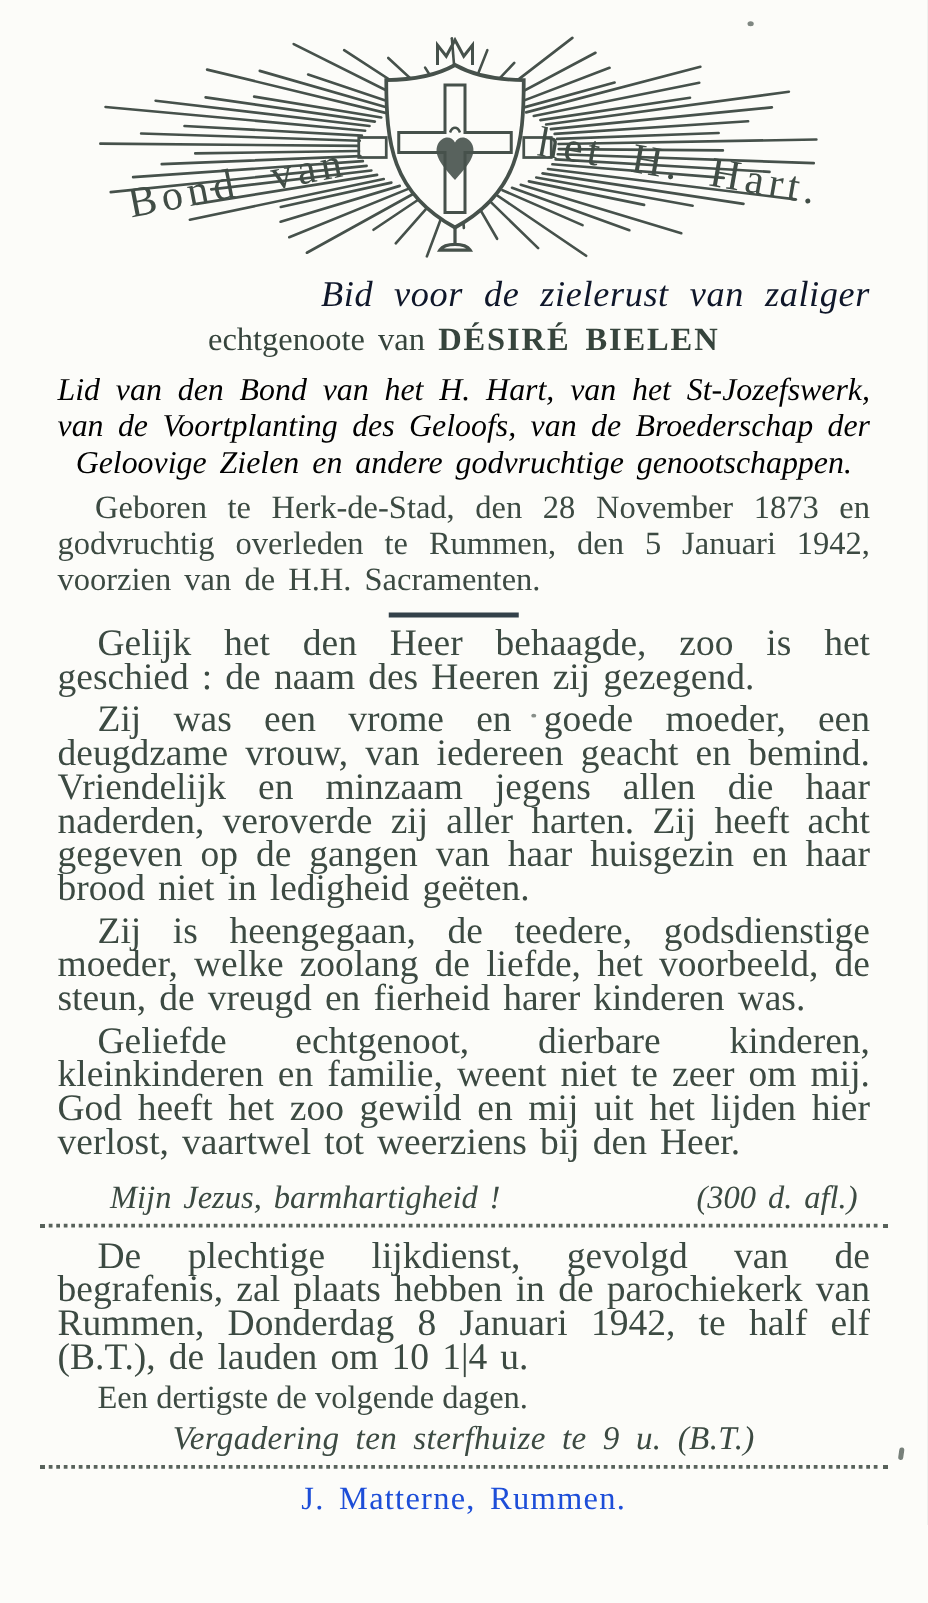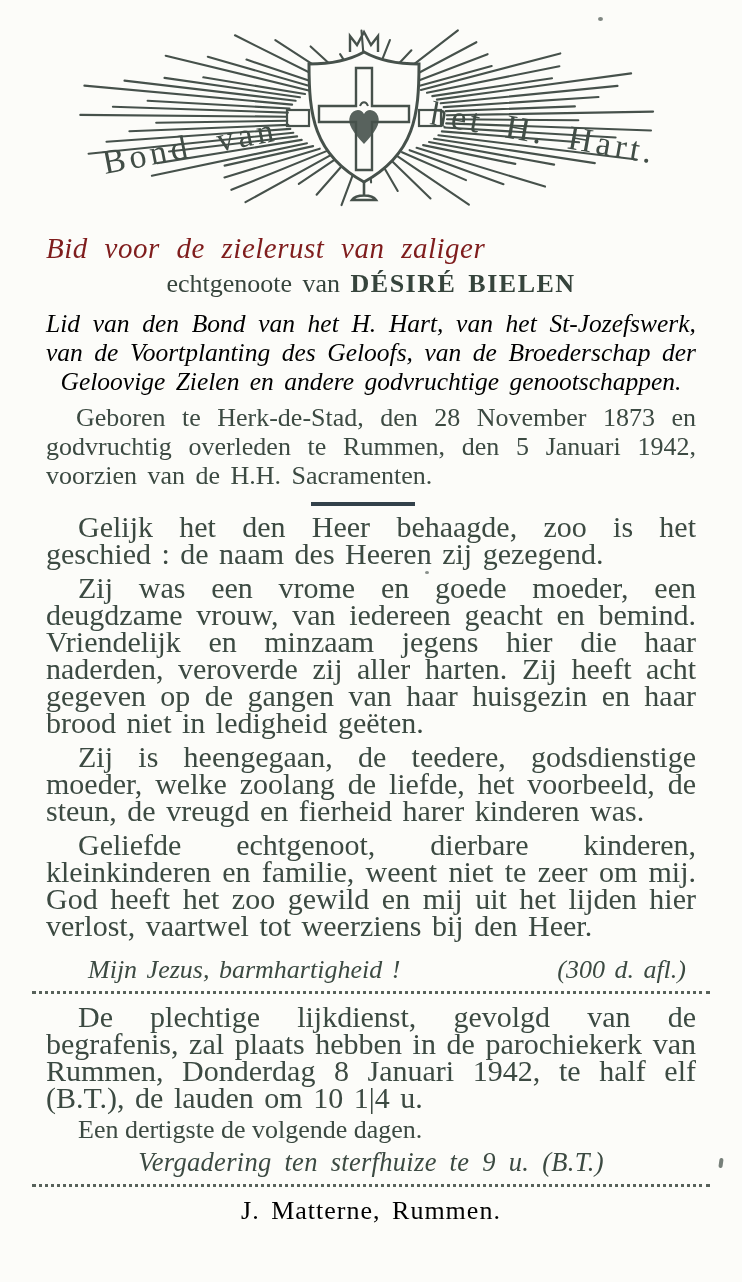--- a/index.html
+++ b/index.html
@@ -13,23 +13,23 @@
     color:#3c4a42;
     box-sizing:border-box;
     padding:0 46px;
   }
   
   .emblem{width:648px;height:190px;margin:22px auto 0;display:block;}
   .emblem svg{display:block;width:100%;height:100%;}
   .emblem-word{font-family:"Liberation Serif","DejaVu Serif",serif;fill:#414d46;}
   
   .intro{
-    margin-top:20px;text-align:left;
+    margin-top:8px;text-align:right;
     font-style:italic;font-size:29px;line-height:32px;
-    word-spacing:9px;letter-spacing:.5px;color:#7f1d1d;
+    word-spacing:9px;letter-spacing:.5px;color:#0f172a;
   }
   .name{
     margin:6px 0 0;text-align:center;
     font-size:43px;line-height:50px;font-weight:700;
     letter-spacing:2px;word-spacing:6px;color:#2e3b3c;
   }
   .spouse{
     margin-top:4px;text-align:center;
     font-size:26px;line-height:32px;word-spacing:4px;color:#36443c;
   }
@@ -63,21 +63,21 @@
   }
   
   .funeral{margin-top:9px;}
   .thirtieth{margin:4px 0 0;font-size:26px;line-height:29px;text-indent:32px;}
   .gathering{
     margin:3px 0 0;text-align:center;font-style:italic;
     font-size:26.5px;line-height:30px;word-spacing:6px;letter-spacing:.3px;
   }
   .printer{
     margin:9px 0 0;text-align:center;
-    font-size:26px;line-height:30px;word-spacing:4px;letter-spacing:1px;color:#000000;
+    font-size:26px;line-height:30px;word-spacing:4px;letter-spacing:1px;color:#1d4ed8;
   }
   
   .speck{position:absolute;background:#55605a;border-radius:50%;}
   .speck-a{width:5px;height:4px;left:598px;top:17px;opacity:.75;}
   .speck-b{width:4px;height:3px;left:425px;top:571px;opacity:.7;}
   .speck-c{width:4px;height:10px;left:719px;top:1158px;border-radius:2px;transform:rotate(8deg);opacity:.8;}
 </style>
 </head>
 <body>
 
@@ -173,21 +173,21 @@
     <span>echtgenoote van</span>
     <span class="spouse-name">DÉSIRÉ BIELEN</span>
   </div>
 
   <p class="membership">Lid van den Bond van het H. Hart, van het St-Jozefswerk, van de Voortplanting des Geloofs, van de Broederschap der Geloovige Zielen en andere godvruchtige genootschappen.</p>
   <p class="lifedates">Geboren te Herk-de-Stad, den 28 November 1873 en godvruchtig overleden te Rummen, den 5 Januari 1942, voorzien van de H.H. Sacramenten.</p>
 
   <div class="short-rule"></div>
 
   <p class="para">Gelijk het den Heer behaagde, zoo is het geschied : de naam des Heeren zij gezegend.</p>
-  <p class="para">Zij was een vrome en goede moeder, een deugdzame vrouw, van iedereen geacht en bemind. Vriendelijk en minzaam jegens hier die haar naderden, veroverde zij aller harten. Zij heeft acht gegeven op de gangen van haar huisgezin en haar brood niet in ledigheid geëten.</p>
+  <p class="para">Zij was een vrome en goede moeder, een deugdzame vrouw, van iedereen geacht en bemind. Vriendelijk en minzaam jegens allen die haar naderden, veroverde zij aller harten. Zij heeft acht gegeven op de gangen van haar huisgezin en haar brood niet in ledigheid geëten.</p>
   <p class="para">Zij is heengegaan, de teedere, godsdienstige moeder, welke zoolang de liefde, het voorbeeld, de steun, de vreugd en fierheid harer kinderen was.</p>
   <p class="para">Geliefde echtgenoot, dierbare kinderen, kleinkinderen en familie, weent niet te zeer om mij. God heeft het zoo gewild en mij uit het lijden hier verlost, vaartwel tot weerziens bij den Heer.</p>
 
   <div class="prayer-row">
     <span>Mijn Jezus, barmhartigheid !</span>
     <span>(300 d. afl.)</span>
   </div>
 
   <div class="dotted-rule"></div>
 

